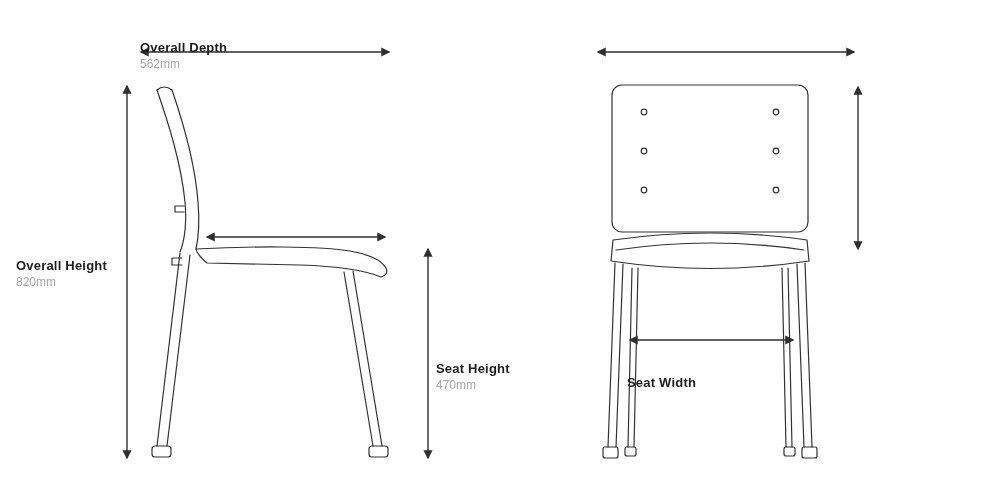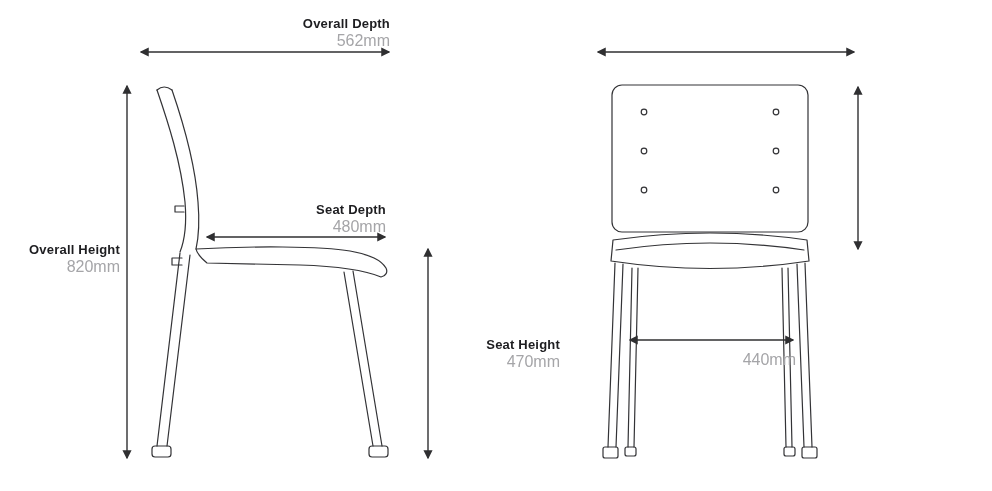--- a/index.html
+++ b/index.html
@@ -16,30 +16,30 @@
     fill: none;
     stroke: #333336;
     stroke-width: 1.2;
     stroke-linecap: round;
     stroke-linejoin: round;
   }
   .dim-line {
     stroke: #2f2f31;
     stroke-width: 1.4;
   }
-  .dim-label { position:absolute; text-align:right; }
+  .dim-label { position:absolute; text-align:left;margin-top:24px; }
   .dim-name {
     font-weight: 700;
     font-size: 13px;
     color: #1d1d20;
     letter-spacing: .2px;
     line-height: 16px;
   }
   .dim-value {
-    font-size: 16px;
+    font-size: 12px;
     color: #a5a5a8;
     line-height: 15px;
     margin-top: 1px;
   }
 </style>
 </head>
 <body>
 
 <div class="stage">
 
@@ -109,33 +109,29 @@
   </svg>
 
   <div class="dim-label" style="left:140px; top:16px; width:250px;">
     <div class="dim-name">Overall Depth</div>
     <div class="dim-value">562mm</div>
   </div>
 
   <div class="dim-label" style="left:597px; top:16px; width:258px;">
   </div>
 
-  <div class="dim-label" style="left:16px; top:242px; width:104px;">
+  <div class="dim-label" style="left:16px; top:234px; width:104px;">
     <div class="dim-name">Overall Height</div>
     <div class="dim-value">820mm</div>
   </div>
 
-  <div class="dim-label" style="left:206px; top:202px; width:180px;">
-    <div class="dim-name">Seat Depth</div>
-    <div class="dim-value">480mm</div>
-  </div>
 
-  <div class="dim-label" style="left:456px; top:337px; width:104px;">
+  <div class="dim-label" style="left:436px; top:337px; width:104px;">
     <div class="dim-name">Seat Height</div>
     <div class="dim-value">470mm</div>
   </div>
 
 
   <div class="dim-label" style="left:627px; top:351px; width:169px;">
-    <div class="dim-value">440mm</div>
+    <div class="dim-name">Seat Width</div>
   </div>
 
 </div>
 
 </body></html>

